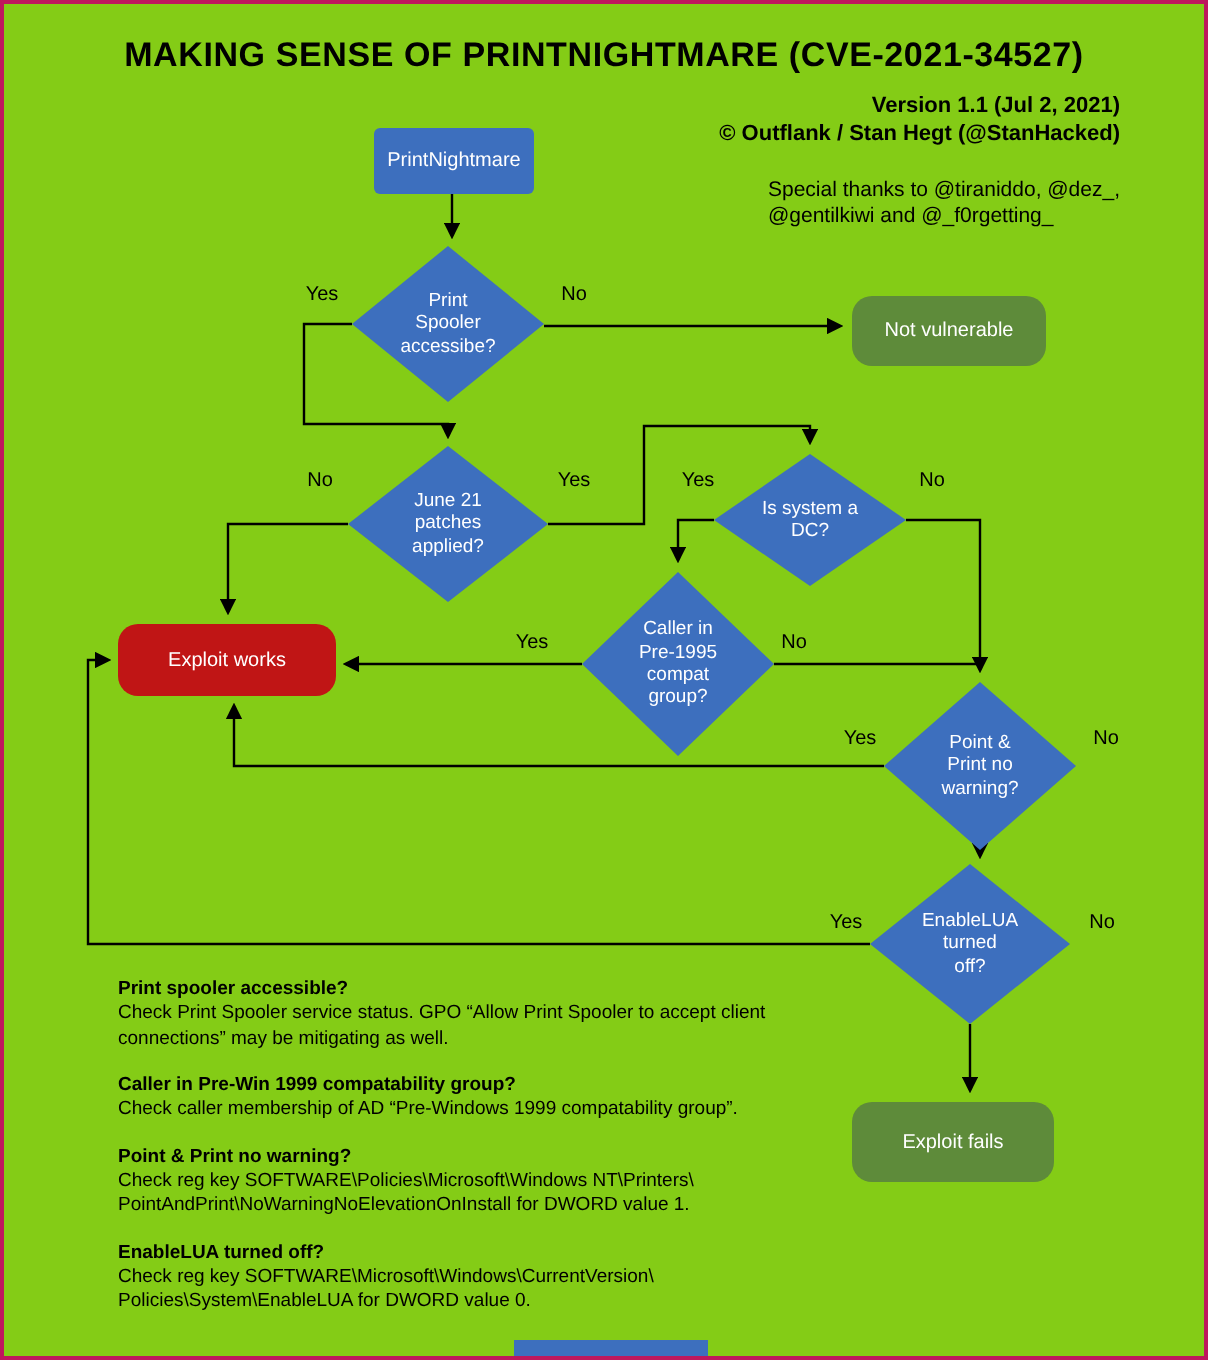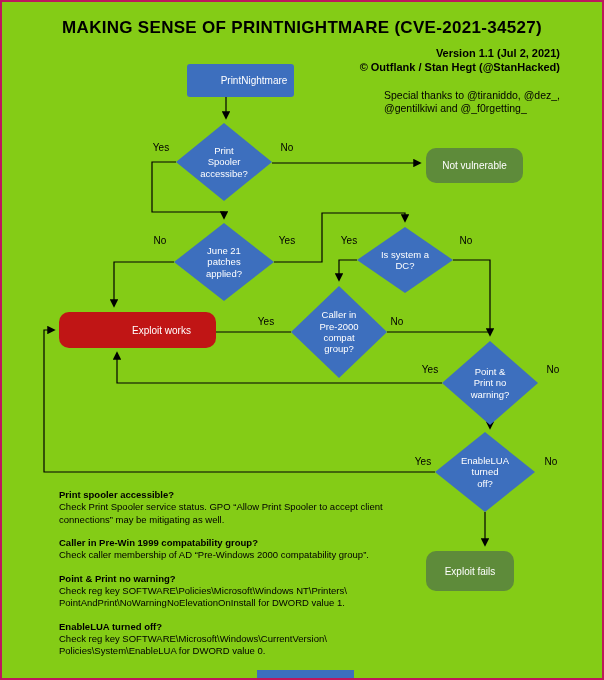--- a/index.html
+++ b/index.html
@@ -77,21 +77,21 @@
       <path d="M451 258 L488 258 L488 333" marker-end="url(#arr)"></path>
       <path d="M385 330 L487 330"></path>
       <path d="M289 330 L171 330" marker-end="url(#arr)"></path>
       <path d="M440 381 L115 381 L115 351" marker-end="url(#arr)"></path>
       <path d="M488 423 L488 426" marker-end="url(#arr)"></path>
       <path d="M433 470 L42 470 L42 328 L52 328" marker-end="url(#arr)"></path>
       <path d="M483 510 L483 543" marker-end="url(#arr)"></path>
     </g>
   </svg>
 
-  <div class="node rect" style="left:185px;top:62px;width:80px;height:33px;padding-left:27px;">
+  <div class="node rect" style="left:185px;top:62px;width:80px;height:33px;">
     <span class="lbl">PrintNightmare</span>
   </div>
 
   <div class="node diamond" style="left:174px;top:121px;width:96px;height:78px;">
     <span class="lbl">Print
 Spooler
 accessibe?</span>
   </div>
   <div class="yn" style="left:144px;top:140px;">Yes</div>
   <div class="yn" style="left:270px;top:140px;">No</div>
@@ -110,60 +110,60 @@
 
   <div class="node diamond" style="left:355px;top:225px;width:96px;height:66px;">
     <span class="lbl">Is system a
 DC?</span>
   </div>
   <div class="yn" style="left:332px;top:233px;">Yes</div>
   <div class="yn" style="left:449px;top:233px;">No</div>
 
   <div class="node diamond" style="left:289px;top:284px;width:96px;height:92px;">
     <span class="lbl">Caller in
-Pre-2000
+Pre-1995
 compat
 group?</span>
   </div>
   <div class="yn" style="left:249px;top:314px;">Yes</div>
   <div class="yn" style="left:380px;top:314px;">No</div>
 
-  <div class="node pill-r" style="left:57px;top:310px;width:109px;height:36px;padding-left:48px;">
+  <div class="node pill-r" style="left:57px;top:310px;width:109px;height:36px;">
     <span class="lbl">Exploit works</span>
   </div>
 
   <div class="node diamond" style="left:440px;top:339px;width:96px;height:84px;">
     <span class="lbl">Point &amp;
 Print no
 warning?</span>
   </div>
   <div class="yn" style="left:413px;top:362px;">Yes</div>
   <div class="yn" style="left:536px;top:362px;">No</div>
 
   <div class="node diamond" style="left:433px;top:430px;width:100px;height:80px;">
     <span class="lbl">EnableLUA
 turned
 off?</span>
   </div>
   <div class="yn" style="left:406px;top:454px;">Yes</div>
   <div class="yn" style="left:534px;top:454px;">No</div>
 
-  <div class="node pill-g" style="left:424px;top:549px;width:88px;height:40px;">
+  <div class="node pill-g" style="left:424px;top:549px;width:101px;height:40px;">
     <span class="lbl">Exploit fails</span>
   </div>
 
   <div class="legend">
     <div class="entry">
       <div class="t">Print spooler accessible?</div>
       <div class="b">Check Print Spooler service status. GPO “Allow Print Spooler to accept client
 connections” may be mitigating as well.</div>
     </div>
     <div class="entry">
       <div class="t">Caller in Pre-Win 1999 compatability group?</div>
-      <div class="b">Check caller membership of AD “Pre-Windows 2000 compatability group”.</div>
+      <div class="b">Check caller membership of AD “Pre-Windows 1999 compatability group”.</div>
     </div>
     <div class="entry">
       <div class="t">Point &amp; Print no warning?</div>
       <div class="b">Check reg key SOFTWARE\Policies\Microsoft\Windows NT\Printers\
 PointAndPrint\NoWarningNoElevationOnInstall for DWORD value 1.</div>
     </div>
     <div class="entry">
       <div class="t">EnableLUA turned off?</div>
       <div class="b">Check reg key SOFTWARE\Microsoft\Windows\CurrentVersion\
 Policies\System\EnableLUA for DWORD value 0.</div>

